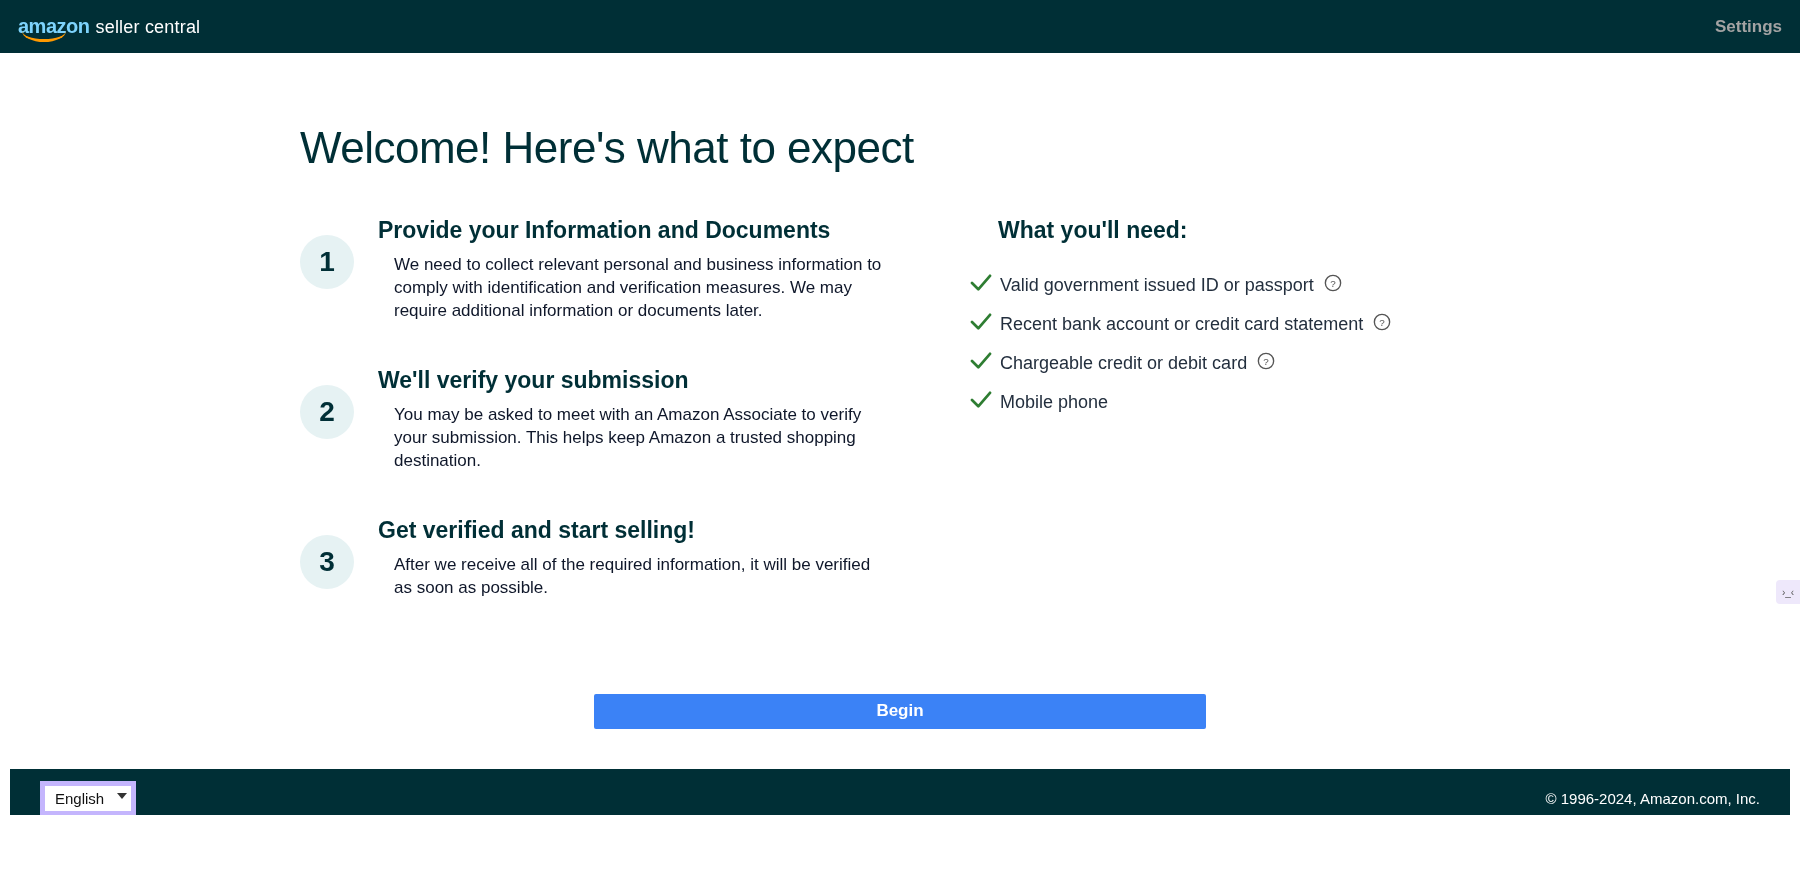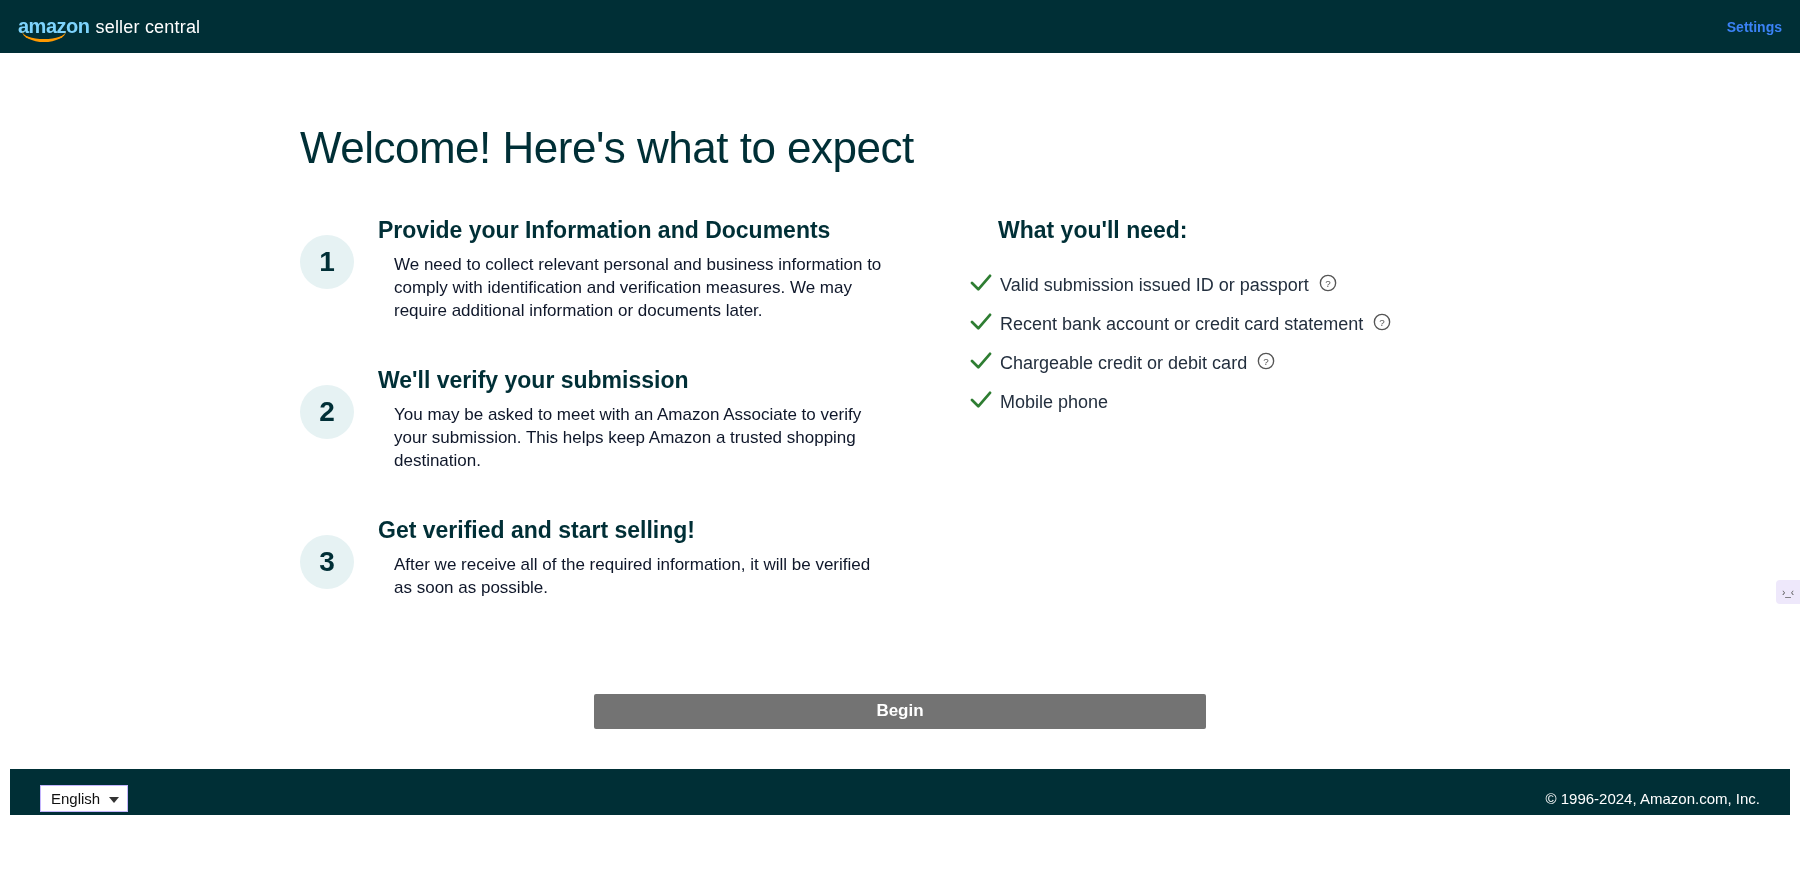--- a/index.html
+++ b/index.html
@@ -40,22 +40,22 @@
     border-width: 0 0 3px 0;
     border-radius: 0 0 50% 50% / 0 0 100% 100%;
   }
   .logo-sc {
     color: #fff;
     font-size: 18px;
     font-weight: 300;
     letter-spacing: 0.2px;
   }
   .settings-link {
-    color: #3b82f6;
-    font-size: 14px;
+    color: #a3a3a3;
+    font-size: 17px;
     font-weight: 700;
     cursor: pointer;
   }
   .content {
     max-width: 1240px;
     margin: 0 auto;
     padding: 70px 20px 40px 20px;
   }
   .title {
     font-size: 44px;
@@ -124,21 +124,21 @@
     flex: 0 0 18px;
     cursor: pointer;
     margin-left: 2px;
   }
   .begin-wrap {
     display: flex;
     justify-content: center;
     margin-top: 50px;
   }
   .begin-button {
-    background: #737373;
+    background: #3b82f6;
     color: #fff;
     border: none;
     font-size: 17px;
     font-weight: 600;
     width: 612px;
     height: 35px;
     cursor: pointer;
     border-radius: 2px;
   }
   .footer {
@@ -147,21 +147,21 @@
     margin: 0 10px;
     padding: 14px 30px 0 30px;
     display: flex;
     justify-content: space-between;
     align-items: center;
     height: 46px;
   }
   .lang-select {
     background: #fff;
     color: #111;
-    border: 1px solid #c4b5fd;
+    border: 5px solid #c4b5fd;
     font-size: 15px;
     padding: 4px 26px 4px 10px;
     appearance: none;
     position: relative;
   }
   .lang-wrap { position: relative; display: inline-block; }
   .lang-wrap::after {
     content: "";
     position: absolute;
     right: 9px;
@@ -232,21 +232,21 @@
     <div class="right-col">
       <div class="need-title">What you'll need:</div>
       <ul class="need-list">
 
         <li class="need-item">
           <span class="check-icon">
             <svg width="22" height="18" viewBox="0 0 24 20">
                 <path d="M2 10 L9 17 L22 2" stroke="#2e7d32" stroke-width="3" fill="none" stroke-linecap="round" stroke-linejoin="round"></path>
               </svg>
           </span>
-          <span>Valid submission issued ID or passport</span>
+          <span>Valid government issued ID or passport</span>
           <span class="help-icon">
             <svg width="18" height="18" viewBox="0 0 20 20">
                 <circle cx="10" cy="10" r="8.5" stroke="#555" stroke-width="1.5" fill="none"></circle>
                 <text x="10" y="14" text-anchor="middle" font-size="11" fill="#555" font-family="Arial">?</text>
               </svg>
           </span>
         </li>
 
         <li class="need-item">
           <span class="check-icon">

